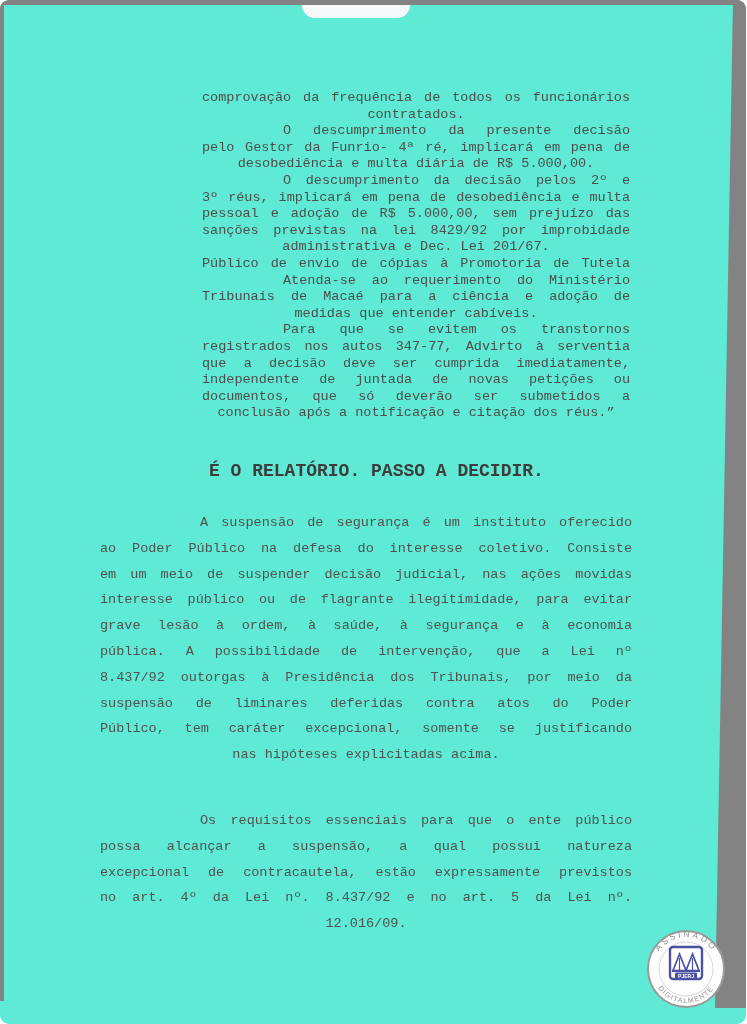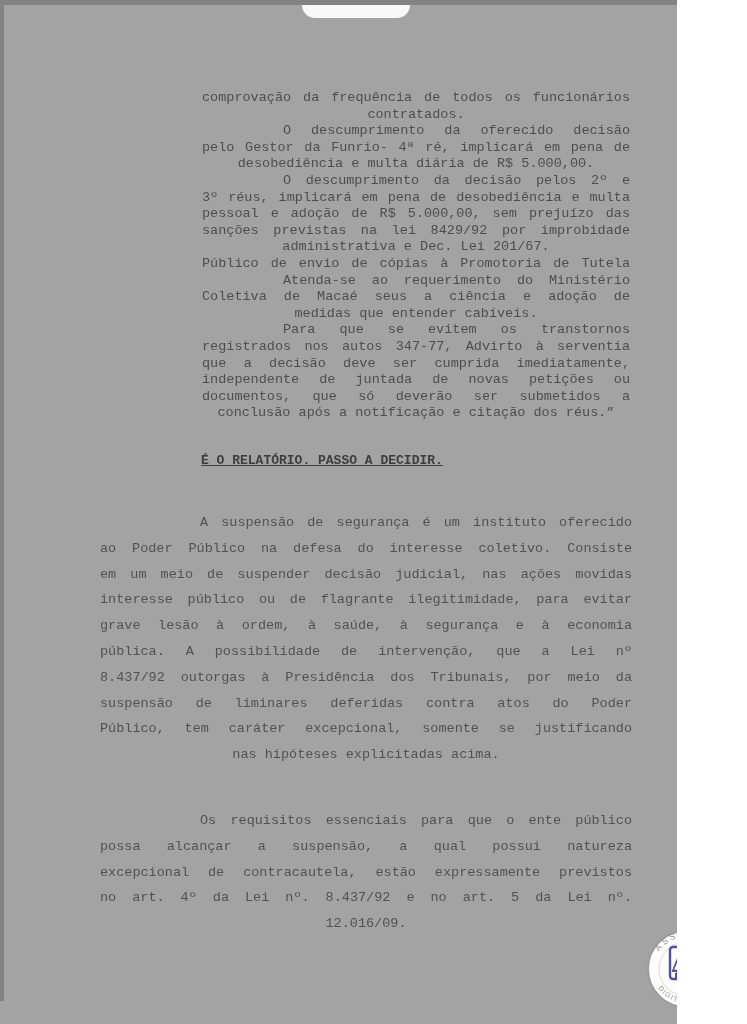--- a/index.html
+++ b/index.html
@@ -1,37 +1,37 @@
 <!DOCTYPE html>
 <html><head>
 <meta charset="utf-8">
 <style>
   html,body{margin:0;padding:0;background:#fff;}
   #screen{
-    position:relative;width:677px;height:1024px;overflow:hidden;
-    background:#a3a3a3;
+    position:relative;width:746px;height:1024px;overflow:hidden;
+    background:#5eead4;
     font-family:"Liberation Mono","DejaVu Sans Mono",monospace;
+    border-radius:9px;
   }
   
   .topbar{position:absolute;left:0;top:0;width:747px;height:5px;background:#838383;}
   .border-left{position:absolute;left:0;top:0;width:4px;height:1001px;background:#838383;}
   .border-right{position:absolute;right:0;top:0;}
   .notch{position:absolute;left:302px;top:5px;width:108px;height:13px;background:#f7f8f9;border-radius:0 0 14px 14px;}
   
   .quote{
     position:absolute;left:202px;top:90px;width:428px;
     font-size:13.5px;line-height:16.6px;color:#4e4e4e;
   }
   .quote .ind{text-indent:81px;}
   
   .heading{
-    position:absolute;left:100px;top:449px;width:540px;margin:4px;
-    text-indent:97px;font-size:13px;font-weight:bold;color:#3d3d3d;
+    position:absolute;left:100px;top:449px;width:540px;margin:12px;
+    text-indent:97px;font-size:18px;font-weight:bold;color:#3d3d3d;
     font-family:"Liberation Mono","DejaVu Sans Mono",monospace;
-    text-decoration:underline;
   }
   
   .para{
     position:absolute;left:100px;width:532px;
     font-size:13.5px;line-height:25.8px;color:#525252;
   }
   .para .ind{text-indent:100px;margin-top:15px;}
   #para-0{top:495px;}
   #para-1{top:793px;}
   .line{text-align:center;}
@@ -47,31 +47,31 @@
   <div class="topbar"></div>
   <div class="notch"></div>
   <div class="border-left"></div>
   <svg class="border-right" width="747" height="1024" viewBox="0 0 747 1024" style="position:absolute;left:0;top:0;pointer-events:none;">
     <polygon points="733,0 747,0 747,1008 715,1008" fill="#838383"></polygon>
   </svg>
 
   <div class="quote" id="quote-block">
       <div class="line j">comprovação da frequência de todos os funcionários</div>
       <div class="line">contratados.</div>
-      <div class="line j ind">O descumprimento da oferecido decisão</div>
+      <div class="line j ind">O descumprimento da presente decisão</div>
       <div class="line j">pelo Gestor da Funrio- 4ª ré, implicará em pena de</div>
       <div class="line">desobediência e multa diária de R$ 5.000,00.</div>
       <div class="line j ind">O descumprimento da decisão pelos 2º e</div>
       <div class="line j">3º réus, implicará em pena de desobediência e multa</div>
       <div class="line j">pessoal e adoção de R$ 5.000,00, sem prejuízo das</div>
       <div class="line j">sanções previstas na lei 8429/92 por improbidade</div>
       <div class="line">administrativa e Dec. Lei 201/67.</div>
       <div class="line j">Público de envio de cópias à Promotoria de Tutela</div>
       <div class="line j ind">Atenda-se ao requerimento do Ministério</div>
-      <div class="line j">Coletiva de Macaé seus a ciência e adoção de</div>
+      <div class="line j">Tribunais de Macaé para a ciência e adoção de</div>
       <div class="line">medidas que entender cabíveis.</div>
       <div class="line j ind">Para que se evitem os transtornos</div>
       <div class="line j">registrados nos autos 347-77, Advirto à serventia</div>
       <div class="line j">que a decisão deve ser cumprida imediatamente,</div>
       <div class="line j">independente de juntada de novas petições ou</div>
       <div class="line j">documentos, que só deverão ser submetidos a</div>
       <div class="line">conclusão após a notificação e citação dos réus.”</div>
     </div>
 
   <p class="heading">É O RELATÓRIO. PASSO A DECIDIR.</p>

